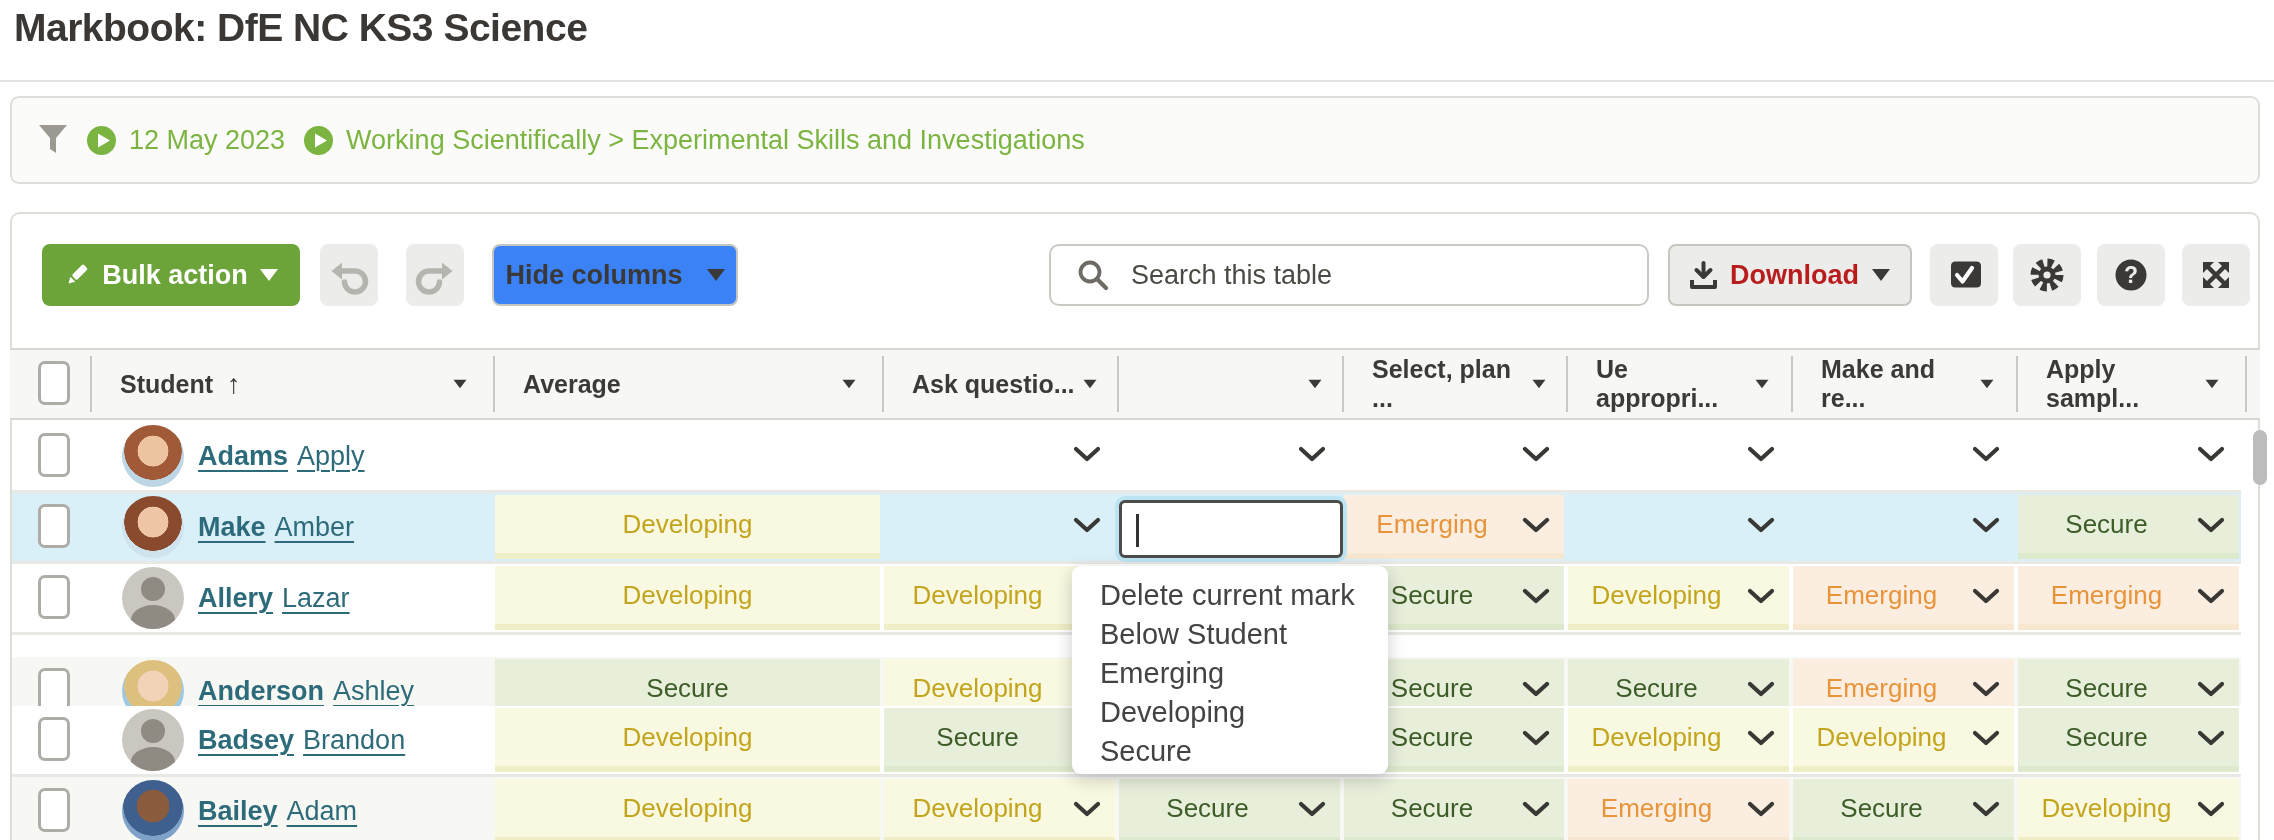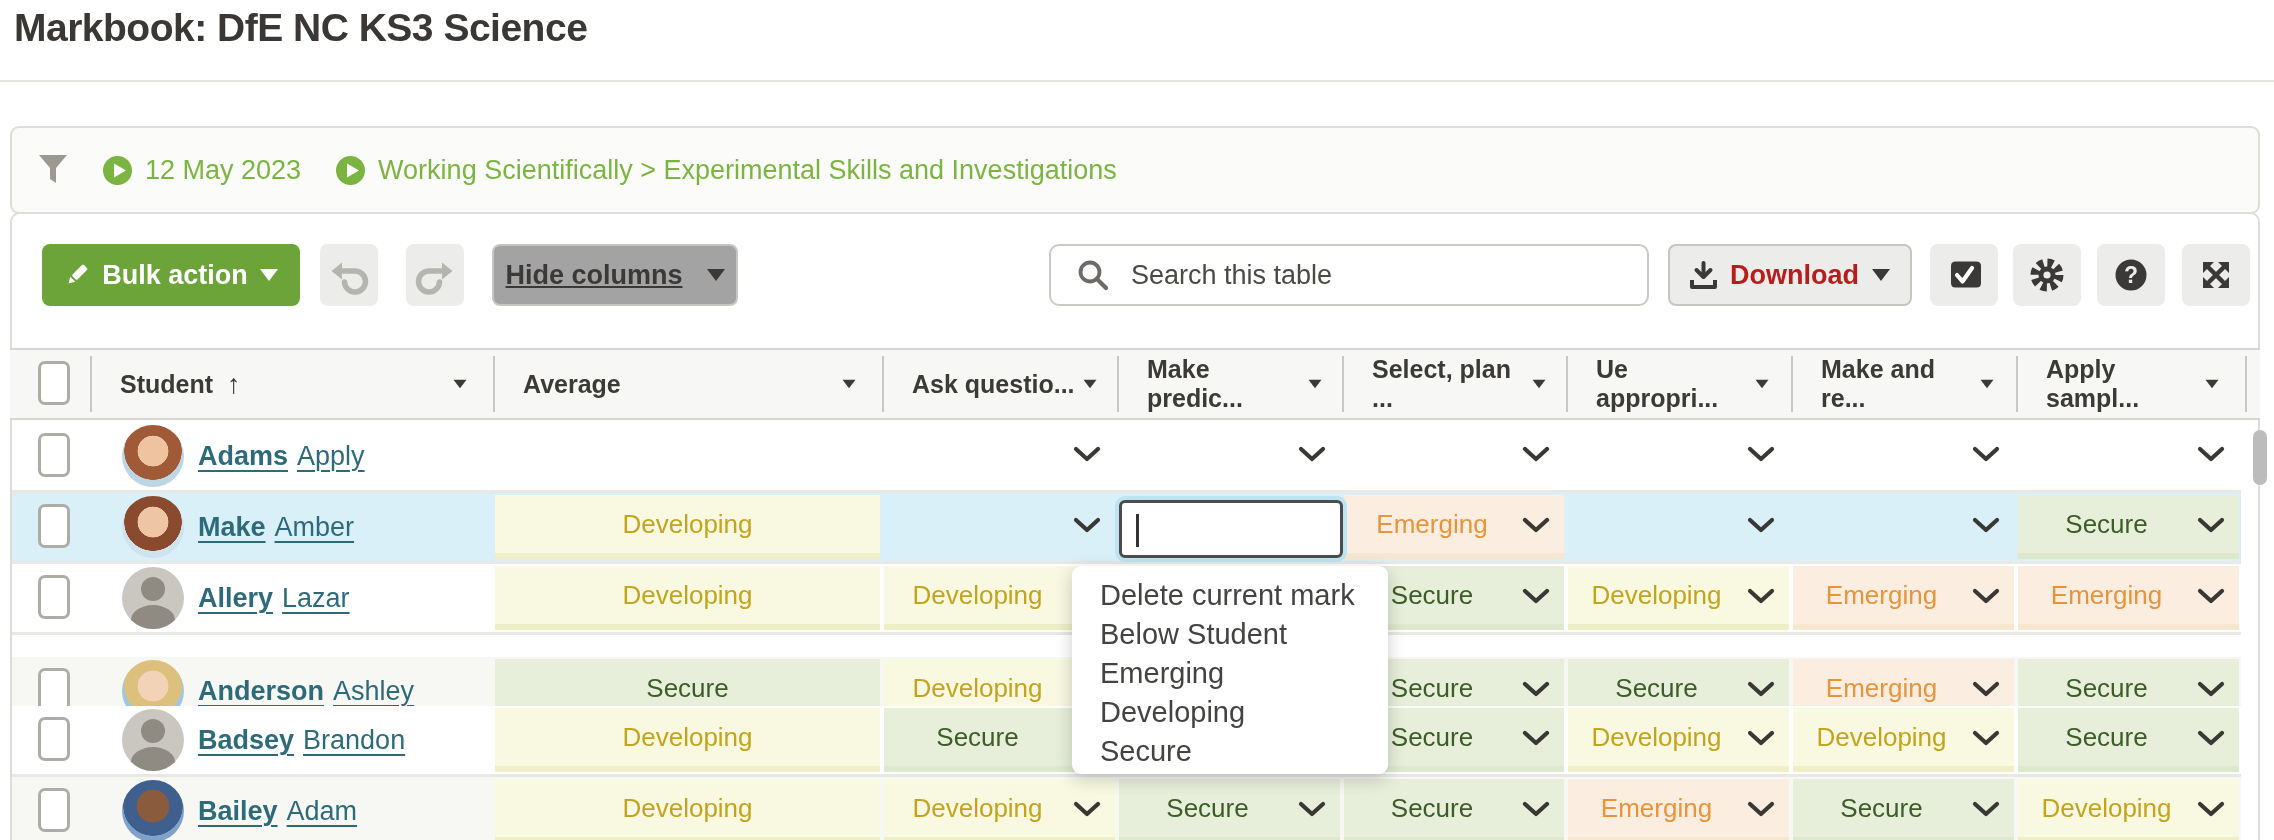--- a/index.html
+++ b/index.html
@@ -7,32 +7,32 @@
     width:2274px;height:840px;position:relative;overflow:hidden;background:#fff;
     font-family:"Liberation Sans","DejaVu Sans",sans-serif;color:#3b3937;
     -webkit-font-smoothing:antialiased;
   }
   .abs{position:absolute;}
   
   #page-title{left:14px;top:6px;font-size:39px;font-weight:bold;color:#3a3734;letter-spacing:-0.5px;}
   #title-divider{left:0;top:80px;width:2274px;height:2px;background:#e4e4e1;}
   
   #filter-bar{left:10px;top:96px;width:2250px;height:88px;border:2px solid #deded9;border-radius:9px;
-    background:#fbfbf9;display:flex;align-items:center;padding-left:26px;box-sizing:border-box;gap:34px;margin-top:30px;}
+    background:#fbfbf9;display:flex;align-items:center;padding-left:26px;box-sizing:border-box;gap:18px;}
   .filter-item{display:flex;align-items:center;gap:12px;color:#7bb441;font-size:27px;}
   
   #panel{left:10px;top:212px;width:2250px;height:628px;border:2px solid #deded9;border-bottom:none;
     border-radius:10px 10px 0 0;background:#fff;box-sizing:border-box;}
   
   .btn{position:absolute;top:244px;height:62px;border-radius:8px;display:flex;align-items:center;justify-content:center;
     box-sizing:border-box;font-size:27px;font-weight:bold;cursor:default;}
   #bulk-btn{left:42px;width:258px;background:#6ca43a;color:#fff;gap:12px;}
   #undo-btn{left:320px;width:58px;background:#ececea;}
   #redo-btn{left:406px;width:58px;background:#ececea;}
-  #hidecols-btn{left:492px;width:246px;background:#a3a3a3;border:2px solid #c6c6c1;color:#3b3937;gap:24px;text-decoration:underline;}
+  #hidecols-btn{left:492px;width:246px;background:#3b82f6;border:2px solid #c6c6c1;color:#3b3937;gap:24px;}
   #search-box{left:1049px;width:600px;background:#fff;border:2px solid #cacac5;border-radius:10px;justify-content:flex-start;padding-left:26px;gap:20px;}
   #search-input{border:none;outline:none;background:transparent;font:27px "Liberation Sans","DejaVu Sans",sans-serif;color:#3b3937;width:480px;}
   #search-input::placeholder{color:#4a4a44;opacity:1;}
   #download-btn{left:1668px;width:244px;background:#ececea;border:2px solid #c6c6c1;color:#b91c1c;gap:13px;}
   .icon-btn{background:#ececea;width:68px;}
   #marking-btn{left:1930px;}
   #settings-btn{left:2013px;}
   #help-btn{left:2097px;}
   #fullscreen-btn{left:2182px;}
   .tri{width:0;height:0;border-left:9px solid transparent;border-right:9px solid transparent;border-top:12px solid currentColor;display:inline-block;}
@@ -216,21 +216,20 @@
 </div>
 <div class="hcell" style="left:495px;width:385px;">
   <span>Average</span>
   <span class="tri hcaret" style="transform:scale(0.72);"></span>
 </div>
 <div class="hcell" style="left:884px;width:231px;">
   <span>Ask questio...</span>
   <span class="tri hcaret" style="transform:scale(0.72);margin-right:16px;"></span>
 </div>
 <div class="hcell" style="left:1119px;width:221px;">
-  <span>Make predic...</span>
   <span class="tri hcaret" style="transform:scale(0.72);margin-right:16px;"></span>
 </div>
 <div class="hcell" style="left:1344px;width:220px;justify-content:flex-end;">
   <span>Select, plan ...</span>
   <span class="tri hcaret" style="transform:scale(0.72);margin-right:16px;"></span>
 </div>
 <div class="hcell" style="left:1568px;width:219px;">
   <span>Ue appropri...</span>
   <span class="tri hcaret" style="transform:scale(0.72);margin-right:16px;"></span>
 </div>

